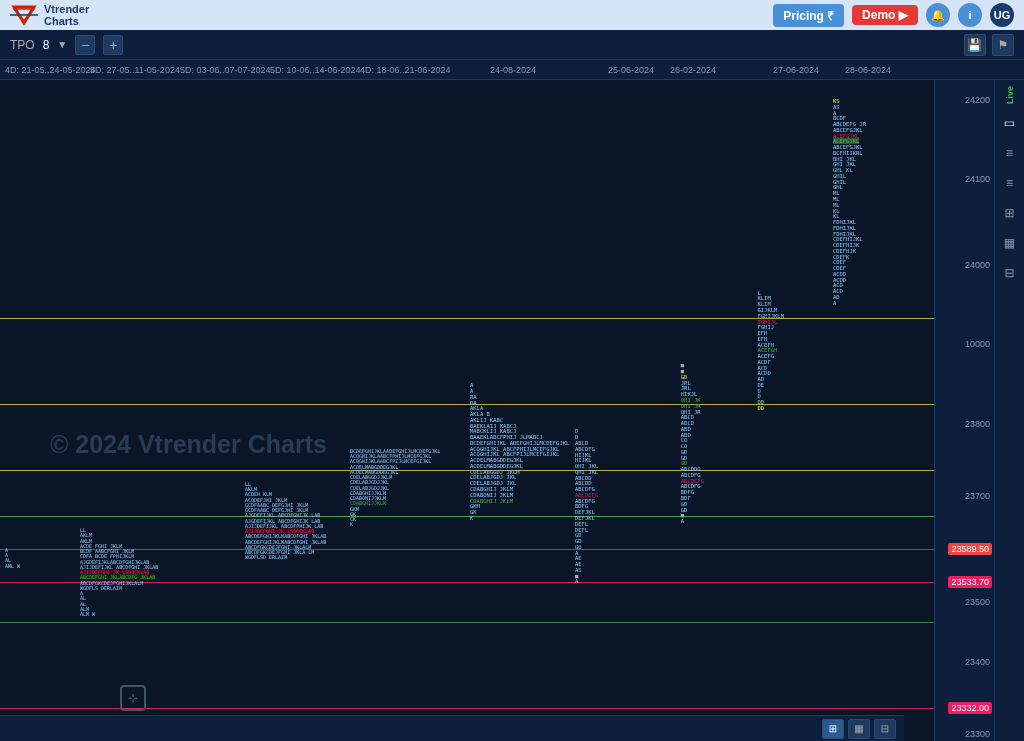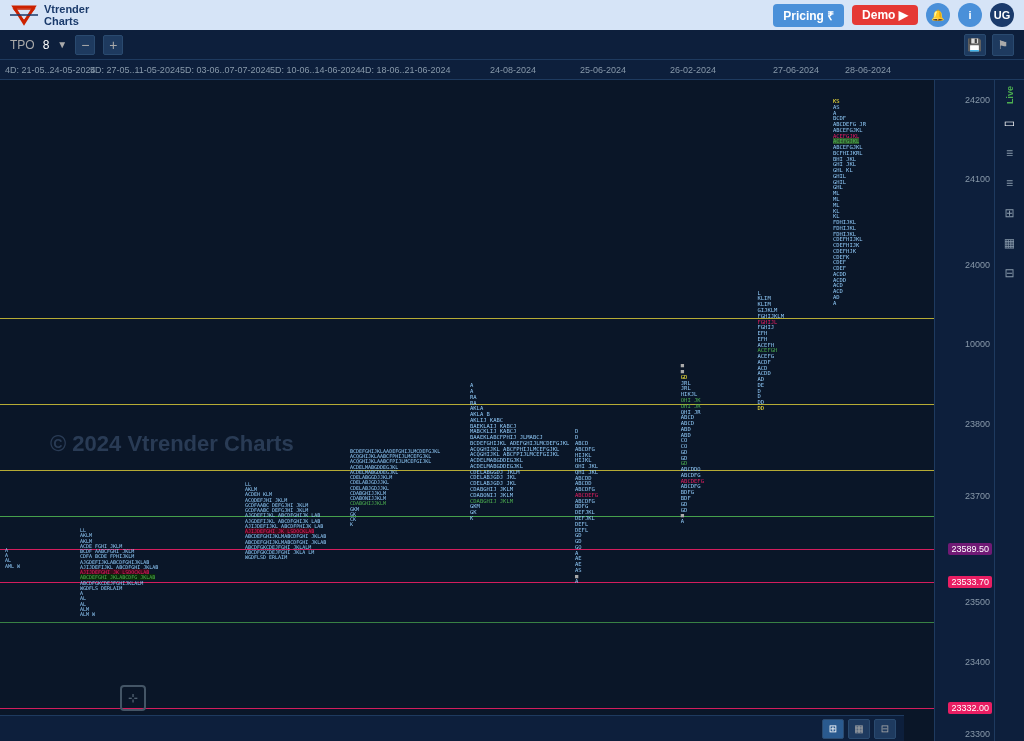--- a/index.html
+++ b/index.html
@@ -80,21 +80,21 @@
       overflow: hidden;
     }
 
     
     #watermark {
       position: absolute;
       left: 50px;
       top: 55%;
       transform: translateY(-50%);
       color: rgba(100, 130, 170, 0.35);
-      font-size: 22px;
+      font-size: 25px;
       font-weight: bold;
       pointer-events: none;
       white-space: nowrap;
     }
 
     
     #price-axis {
       width: 60px;
       background: #0d1f3c;
       position: relative;
@@ -228,21 +228,21 @@
   </div>
 </div>
 
 <div id="date-axis">
   <span class="date-label" style="left:5px">4D: 21-05..24-05-2024</span>
   <span class="date-label" style="left:90px">5D: 27-05..11-05-2024</span>
   <span class="date-label" style="left:180px">5D: 03-06..07-07-2024</span>
   <span class="date-label" style="left:270px">5D: 10-06..14-06-2024</span>
   <span class="date-label" style="left:360px">4D: 18-06..21-06-2024</span>
   <span class="date-label" style="left:490px">24-08-2024</span>
-  <span class="date-label" style="left:580px">25-06-2024</span>
+  <span class="date-label" style="left:608px">25-06-2024</span>
   <span class="date-label" style="left:670px">26-02-2024</span>
   <span class="date-label" style="left:773px">27-06-2024</span>
   <span class="date-label" style="left:845px">28-06-2024</span>
 </div>
 
 <div id="chart-container">
   <div id="chart-area">
 
     <div id="watermark">© 2024 Vtrender Charts</div>
 
@@ -478,21 +478,21 @@
     </div>
   </div>
 
   <div id="price-axis">
     <span class="price-label" style="top:3%">24200</span>
     <span class="price-label" style="top:15%">24100</span>
     <span class="price-label" style="top:28%">24000</span>
     <span class="price-label" style="top:40%">10000</span>
     <span class="price-label" style="top:52%">23800</span>
     <span class="price-label" style="top:63%">23700</span>
-    <span class="price-label-highlight" style="top:71%; background:#701a75;margin-left:31px;">23589.50</span>
+    <span class="price-label-highlight" style="top:71%; background:#ef4444;margin-left:31px;">23589.50</span>
     <span class="price-label-highlight" style="top:76%; background:#e91e63;">23533.70</span>
     <span class="price-label" style="top:79%">23500</span>
     <span class="price-label" style="top:88%">23400</span>
     <span class="price-label-highlight" style="top:95%; background:#e91e63;">23332.00</span>
     <span class="price-label" style="top:99%">23300</span>
   </div>
 
   <div id="right-sidebar">
     <span class="live-label">Live</span>
     <div class="sidebar-icon active">▭</div>

